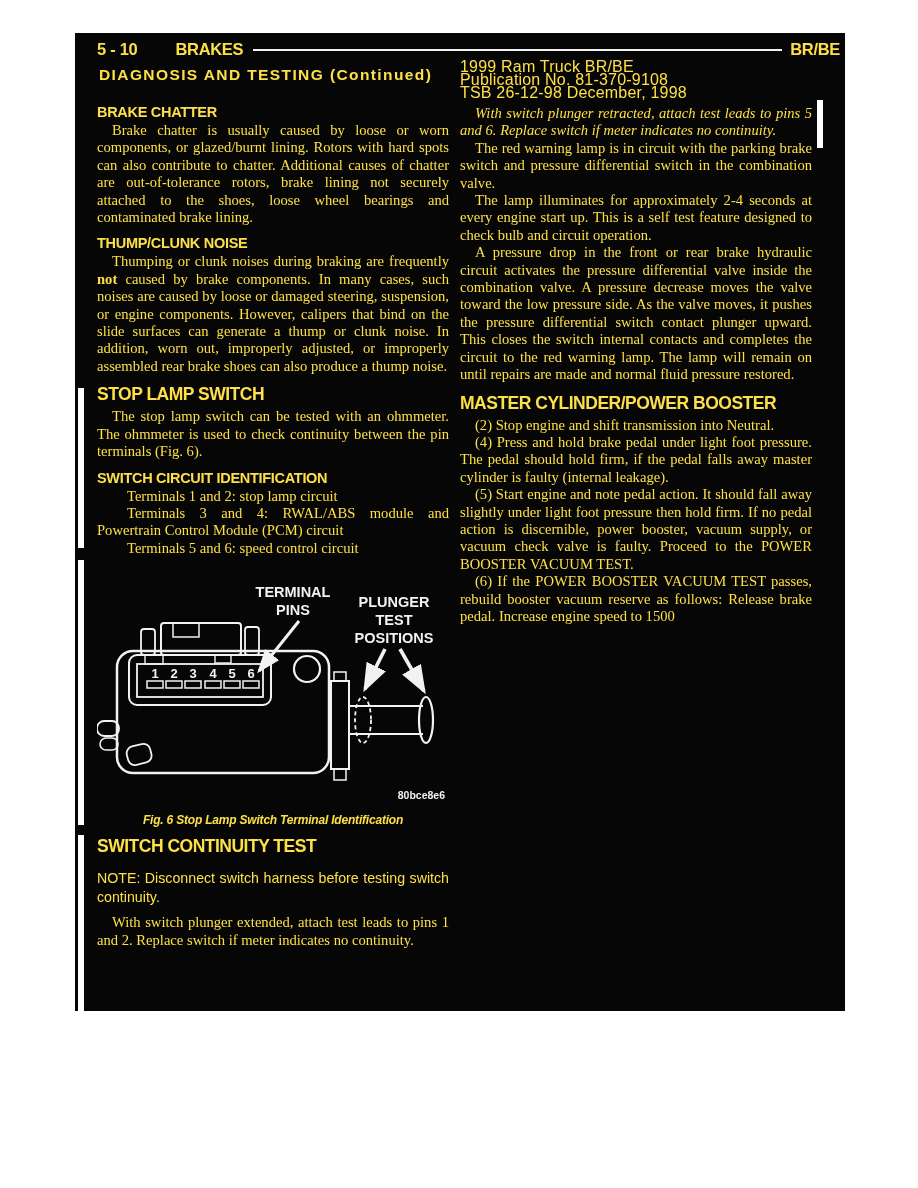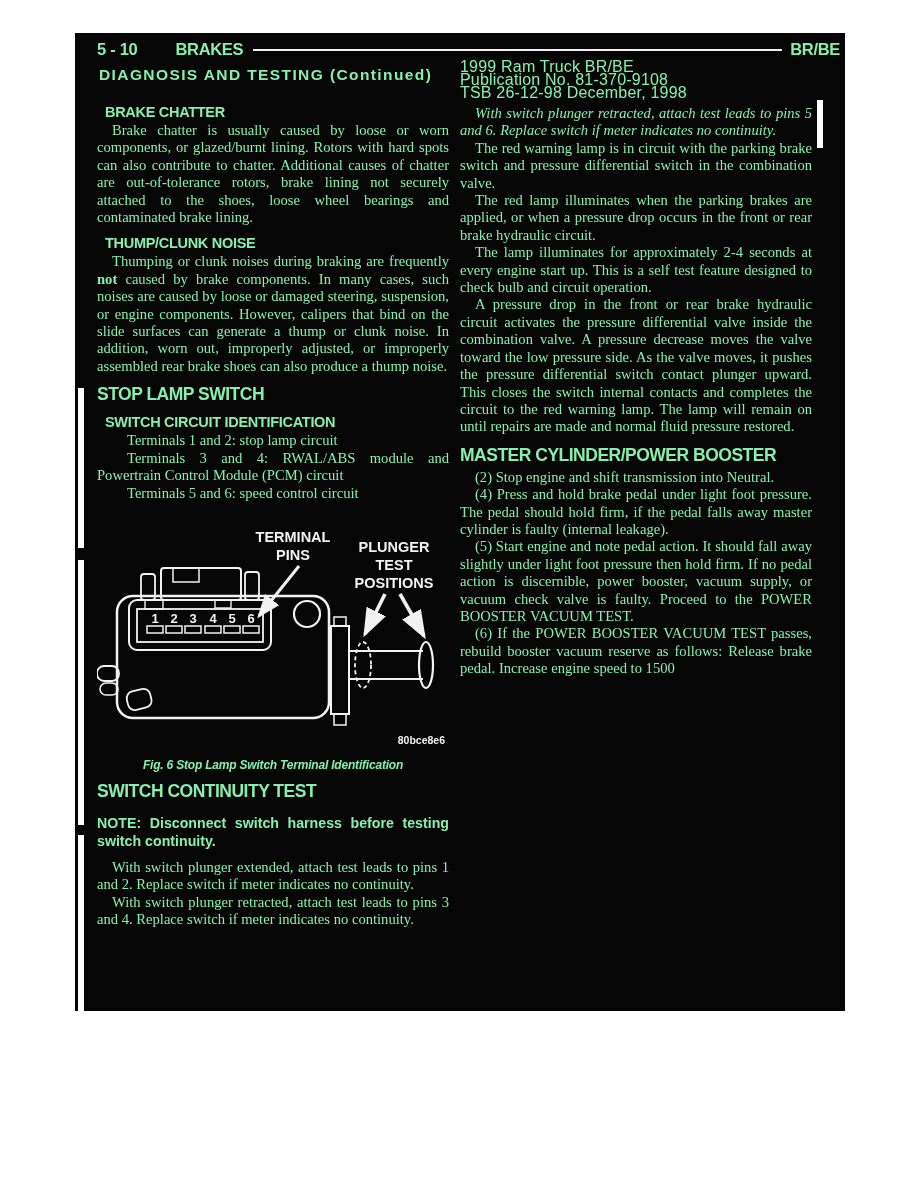--- a/index.html
+++ b/index.html
@@ -2,21 +2,21 @@
 <html><head>
 <meta charset="utf-8">
 <style>
   html,body{margin:0;padding:0;}
   body{
     width:918px;height:1188px;background:#ffffff;position:relative;
     font-family:"Liberation Serif", serif;
   }
   .page{
     position:absolute;left:75px;top:33px;width:770px;height:978px;
-    background:#060606;color:#86efac;overflow:hidden;
+    background:#060606;color:#fde047;overflow:hidden;
   }
   
   .hdr{position:absolute;left:22px;top:7px;right:5px;display:flex;align-items:center;
        font-family:"Liberation Sans", sans-serif;font-weight:bold;font-size:16.5px;letter-spacing:-0.3px;}
   .hdr .pgnum{margin-right:38px;}
   .hdr .rule{flex:1;border-top:2.5px solid #f2f2f2;margin:0 8px 0 10px;height:0;}
   
   .bar{position:absolute;width:6px;background:#ffffff;}
   .bar-l1{left:3px;top:355px;height:160px;}
   .bar-l2{left:3px;top:527px;height:265px;}
@@ -25,26 +25,26 @@
   
   .diag-head{position:absolute;left:24px;top:33px;font-family:"Liberation Sans", sans-serif;
        font-weight:bold;font-size:15.5px;letter-spacing:1.4px;}
   .col{position:absolute;}
   .col-left{left:22px;top:62px;width:352px;}
   .col-right{left:385px;top:27px;width:352px;}
   p{margin:0;text-align:justify;font-size:14.6px;line-height:17.4px;text-indent:15px;}
   h2{font-family:"Liberation Sans", sans-serif;font-weight:bold;font-size:17.5px;
      letter-spacing:-0.5px;margin:9px 0 3px 0;}
   h3{font-family:"Liberation Sans", sans-serif;font-weight:bold;font-size:14.5px;
-     letter-spacing:-0.3px;margin:9px 0 2px 8px;}
+     letter-spacing:-0.3px;margin:9px 0 2px 0;}
   .term{text-indent:30px;}
   .pubinfo{font-family:"Liberation Sans", sans-serif;font-size:16px;line-height:13px;
      letter-spacing:0.2px;text-align:left;}
   .cont-para{margin-top:6px;font-style:italic;}
-  .note{font-family:"Liberation Sans", sans-serif;font-weight:bold;font-size:14.2px;
+  .note{font-family:"Liberation Sans", sans-serif;font-weight:normal;font-size:14.2px;
      line-height:18.5px;margin:12px 0 8px 0;text-indent:0;}
   .caption{font-family:"Liberation Sans", sans-serif;font-weight:bold;font-style:italic;
      font-size:12px;text-align:center;margin-top:2px;letter-spacing:-0.2px;}
   .figure{margin-top:6px;}
   svg text{font-family:"Liberation Sans", sans-serif;font-weight:bold;fill:#f2f2f2;}
   .step{}
 </style>
 </head>
 <body>
 
@@ -66,20 +66,21 @@
 
   <div class="col col-left">
 
     <h3>BRAKE CHATTER</h3>
     <p>Brake chatter is usually caused by loose or worn components, or glazed/burnt lining. Rotors with hard spots can also contribute to chatter. Additional causes of chatter are out-of-tolerance rotors, brake lining not securely attached to the shoes, loose wheel bearings and contaminated brake lining.</p>
 
     <h3>THUMP/CLUNK NOISE</h3>
     <p><span>Thumping or clunk noises during braking are frequently </span><b>not</b><span> caused by brake components. In many cases, such noises are caused by loose or damaged steering, suspension, or engine components. However, calipers that bind on the slide surfaces can generate a thump or clunk noise. In addition, worn out, improperly adjusted, or improperly assembled rear brake shoes can also produce a thump noise.</span></p>
 
     <h2>STOP LAMP SWITCH</h2>
+    <p>The stop lamp switch can be tested with an ohmmeter. The ohmmeter is used to check continuity between the pin terminals (Fig. 6).</p>
 
     <h3>SWITCH CIRCUIT IDENTIFICATION</h3>
     <p class="term">Terminals 1 and 2: stop lamp circuit</p>
     <p class="term">Terminals 3 and 4: RWAL/ABS module and Powertrain Control Module (PCM) circuit</p>
     <p class="term">Terminals 5 and 6: speed control circuit</p>
 
     <div class="figure">
       <svg width="352" height="244" viewBox="0 0 352 244">
         <defs>
           <marker id="ah" markerWidth="9" markerHeight="8" refX="7" refY="3" orient="auto">
@@ -138,34 +139,32 @@
         <ellipse cx="329" cy="157" rx="7" ry="23" fill="none" stroke="#f2f2f2" stroke-width="2.2"></ellipse>
 
         <text x="348" y="236" text-anchor="end" font-size="10.5" font-weight="normal" fill="#9a9a9a">80bce8e6</text>
       </svg>
       <div class="caption">Fig. 6 Stop Lamp Switch Terminal Identification</div>
     </div>
 
     <h2>SWITCH CONTINUITY TEST</h2>
     <p class="note">NOTE: Disconnect switch harness before testing switch continuity.</p>
     <p>With switch plunger extended, attach test leads to pins 1 and 2. Replace switch if meter indicates no continuity.</p>
-    <p>With switch plunger retracted, attach test leads to pins 3 and 4. Replace switch if meter indicates no continuity.</p>
   </div>
 
   <div class="col col-right">
     <div class="pubinfo">
       <div>1999 Ram Truck BR/BE</div>
       <div>Publication No. 81-370-9108</div>
       <div>TSB 26-12-98   December, 1998</div>
     </div>
 
     <p class="cont-para">With switch plunger retracted, attach test leads to pins 5 and 6. Replace switch if meter indicates no continuity.</p>
 
     <p>The red warning lamp is in circuit with the parking brake switch and pressure differential switch in the combination valve.</p>
-    <p>The red lamp illuminates when the parking brakes are applied, or when a pressure drop occurs in the front or rear brake hydraulic circuit.</p>
     <p>The lamp illuminates for approximately 2-4 seconds at every engine start up. This is a self test feature designed to check bulb and circuit operation.</p>
     <p>A pressure drop in the front or rear brake hydraulic circuit activates the pressure differential valve inside the combination valve. A pressure decrease moves the valve toward the low pressure side. As the valve moves, it pushes the pressure differential switch contact plunger upward. This closes the switch internal contacts and completes the circuit to the red warning lamp. The lamp will remain on until repairs are made and normal fluid pressure restored.</p>
 
     <h2>MASTER CYLINDER/POWER BOOSTER</h2>
     <p class="step">(2) Stop engine and shift transmission into Neutral.</p>
     <p class="step">(4) Press and hold brake pedal under light foot pressure. The pedal should hold firm, if the pedal falls away master cylinder is faulty (internal leakage).</p>
     <p class="step">(5) Start engine and note pedal action. It should fall away slightly under light foot pressure then hold firm. If no pedal action is discernible, power booster, vacuum supply, or vacuum check valve is faulty. Proceed to the POWER BOOSTER VACUUM TEST.</p>
     <p class="step">(6) If the POWER BOOSTER VACUUM TEST passes, rebuild booster vacuum reserve as follows: Release brake pedal. Increase engine speed to 1500</p>
   </div>
 

